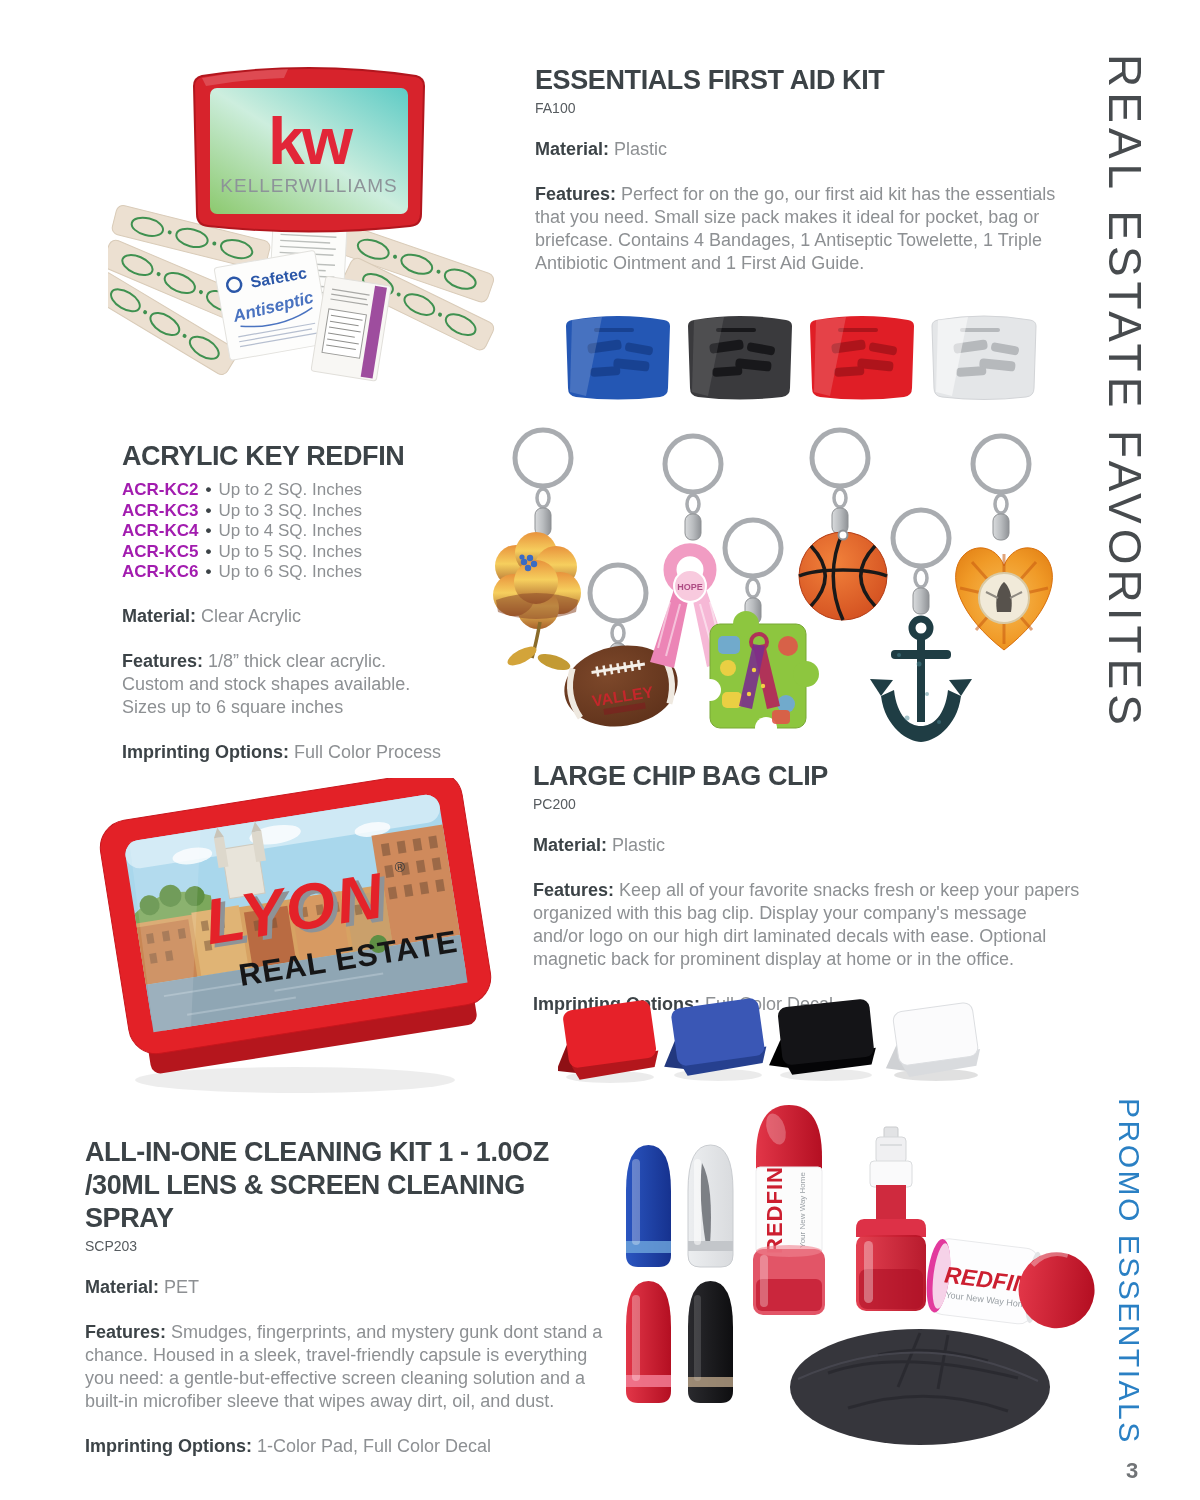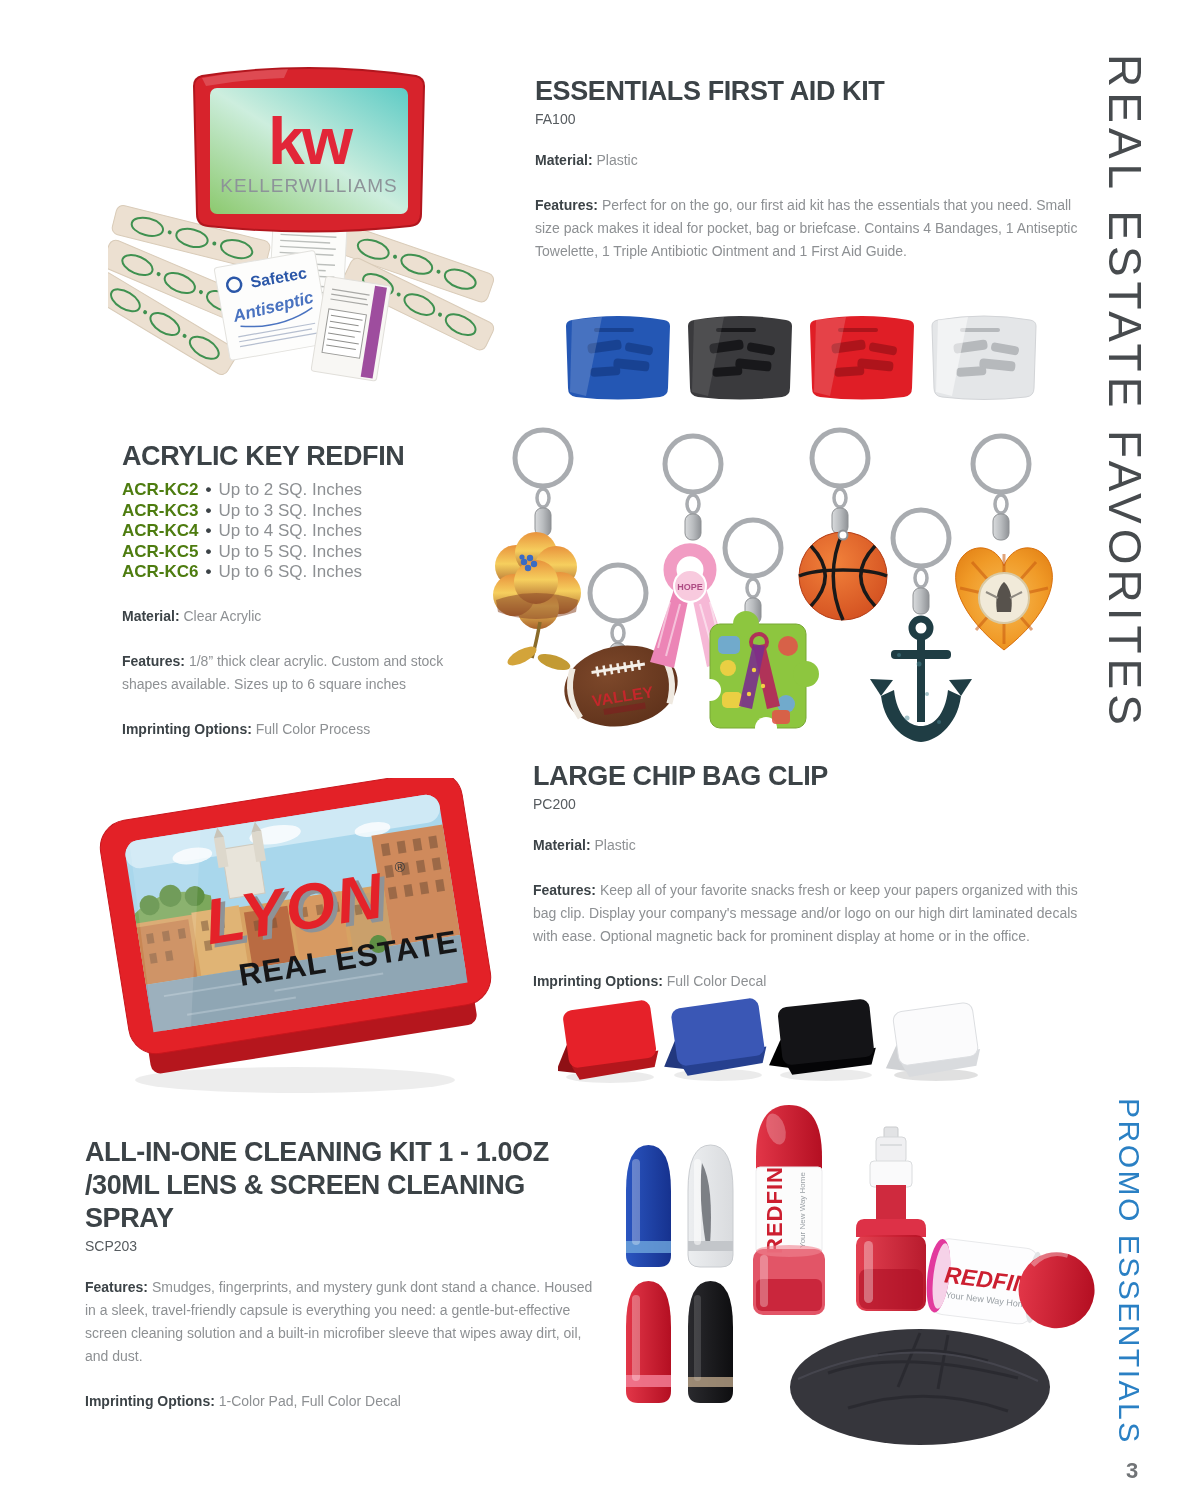--- a/index.html
+++ b/index.html
@@ -4,25 +4,25 @@
 <style>
   * { margin:0; padding:0; box-sizing:border-box; }
   html,body { background:#ffffff; }
   body {
     width:1200px; height:1500px; position:relative; overflow:hidden;
     font-family:"Liberation Sans", sans-serif;
   }
   .block { position:absolute; }
   .title { font-size:27px; font-weight:700; color:#3c4347; letter-spacing:-0.4px; line-height:33px; }
   .sku   { font-size:14px; color:#565b5f; margin-top:3px; }
-  .para  { font-size:14px; line-height:23px; color:#8d9093; margin-top:22px; }
+  .para  { font-size:18px; line-height:23px; color:#8d9093; margin-top:22px; }
   .lbl   { color:#3c4347; font-weight:700; }
   .codes { margin-top:7px; }
   .code-row { font-size:17px; line-height:20.5px; color:#8d9093; }
-  .code-row b { color:#4d7c0f; }
+  .code-row b { color:#a21caf; }
   .dot { color:#3c4347; font-weight:700; padding:0 7px; }
   .vtext { position:absolute; writing-mode:vertical-rl; white-space:nowrap; }
   .v-gray { font-size:46px; color:#474b4e; letter-spacing:5px; left:1098px; top:54px; }
   .v-blue { font-size:30px; color:#2a80c4; letter-spacing:2.5px; left:1112px; top:1098px; }
   .pagenum { position:absolute; left:1126px; top:1458px; font-size:22px; font-weight:700; color:#717477; }
   .swatch-row { display:flex; gap:10px; }
   svg text { font-family:"Liberation Sans", sans-serif; }
 </style>
 </head>
 <body>
@@ -113,21 +113,21 @@
         <line x1="11" y1="38" x2="43" y2="38"></line>
           <line x1="11" y1="44" x2="40" y2="44"></line>
           <line x1="11" y1="50" x2="43" y2="50"></line>
         <line x1="11" y1="56" x2="38" y2="56"></line>
           <line x1="11" y1="62" x2="43" y2="62"></line>
           <line x1="11" y1="68" x2="41" y2="68"></line>
       </g>
     </g>
   </svg>
 
-  <div class="block" style="left:535px;top:75px;width:545px">
+  <div class="block" style="left:535px;top:64px;width:545px">
     <div class="title">ESSENTIALS FIRST AID KIT</div>
     <div class="sku">FA100</div>
     <p class="para"><b class="lbl">Material:</b> <span>Plastic</span></p>
     <p class="para"><b class="lbl">Features:</b> <span>Perfect for on the go, our first aid kit has the essentials that you need. Small size pack makes it ideal for pocket, bag or briefcase. Contains 4 Bandages, 1 Antiseptic Towelette, 1 Triple Antibiotic Ointment and 1 First Aid Guide.</span></p>
   </div>
 
   <div class="block swatch-row" style="left:562px;top:306px">
     <svg width="112" height="100" viewBox="0 0 112 100">
       <path d="M10,14 Q56,6 102,14 Q108,15 108,20 L106,82 Q106,90 98,91 Q56,96 14,91 Q6,90 6,82 L4,20 Q4,15 10,14 Z" fill="#2457b4"></path>
       <g fill="#0e2f72" opacity="0.5">
@@ -486,20 +486,21 @@
       <ellipse cx="0" cy="38" rx="42" ry="6" fill="#000000" opacity="0.12" transform="rotate(8)"></ellipse>
       <path d="M-40,2 L-54,24 L-32,30 Z" fill="#cfd1d4"></path>
       <path d="M-38,22 L42,18 L36,34 L-32,36 Z" fill="#d9dbde"></path>
       <rect x="-40" y="-30" width="80" height="54" rx="9" fill="#fbfbfc" stroke="#dcdee1"></rect>
     </g>
   </svg>
 
   <div class="block" style="left:85px;top:1136px;width:522px">
     <div class="title">ALL-IN-ONE CLEANING KIT 1 - 1.0OZ /30ML LENS &amp; SCREEN CLEANING SPRAY</div>
     <div class="sku">SCP203</div>
+    <p class="para"><b class="lbl">Material:</b> <span>PET</span></p>
     <p class="para"><b class="lbl">Features:</b> <span>Smudges, fingerprints, and mystery gunk dont stand a chance. Housed in a sleek, travel-friendly capsule is everything you need: a gentle-but-effective screen cleaning solution and a built-in microfiber sleeve that wipes away dirt, oil, and dust.</span></p>
     <p class="para"><b class="lbl">Imprinting Options:</b> <span>1-Color Pad, Full Color Decal</span></p>
   </div>
 
   <svg class="block" style="left:598px;top:1093px" width="504" height="408" viewBox="0 0 504 408">
     <defs>
       <linearGradient id="gBlue" x1="0" y1="0" x2="1" y2="0">
         <stop offset="0" stop-color="#2a55c0"></stop>
           <stop offset="1" stop-color="#16328f"></stop>
       </linearGradient>

